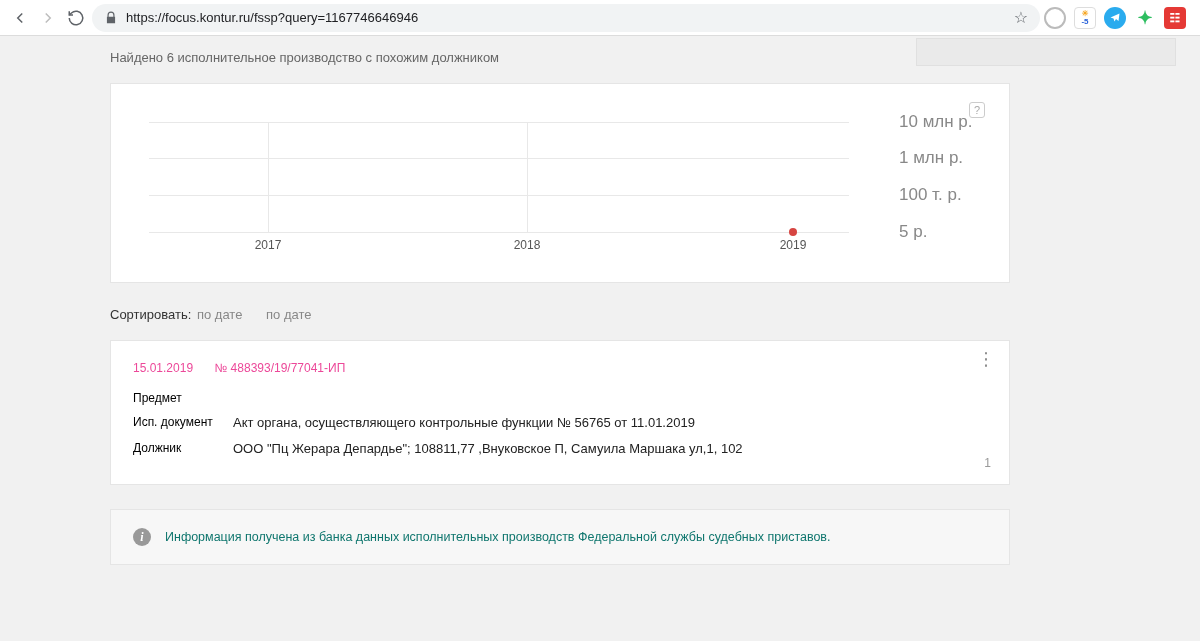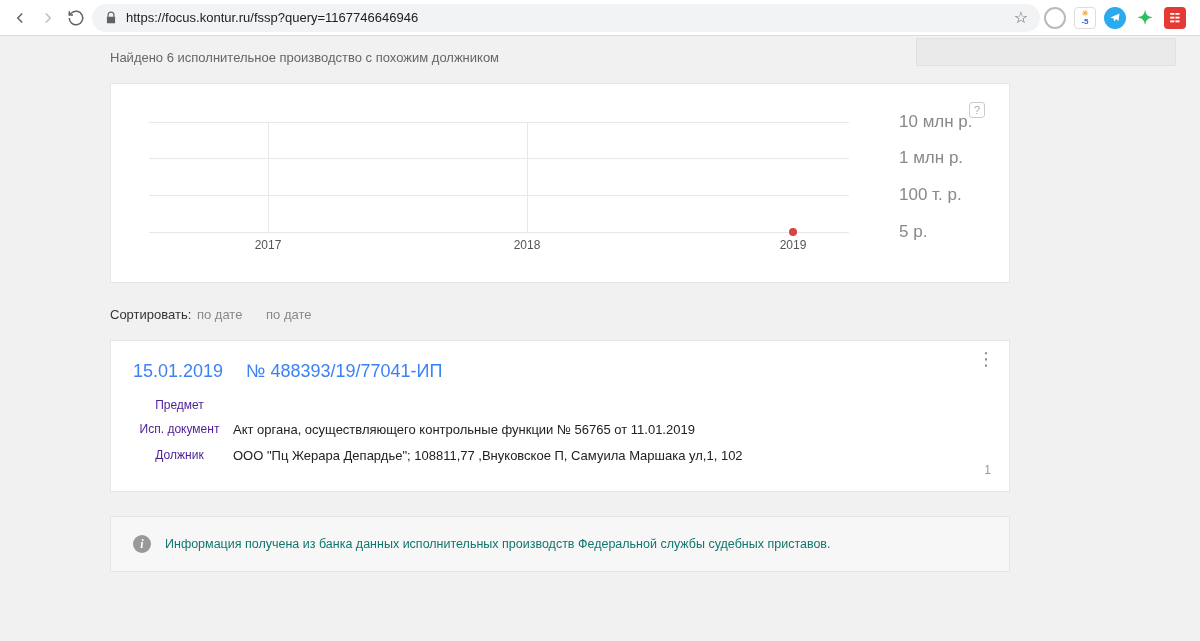--- a/index.html
+++ b/index.html
@@ -31,24 +31,24 @@
 .xlab { position:absolute; transform:translateX(-50%); }
 .datapoint { position:absolute; width:8px; height:8px; background:#d64541; border-radius:50%; }
 
 .sort-row { margin:0 0 18px 0; font-size:13px; }
 .sort-row .lab { color:#333; margin-right:2px; }
 .sort-row .opt { color:#888; margin-right:20px; cursor:pointer; }
 
 .result-card { padding:20px 22px; position:relative; }
 .dots { position:absolute; top:16px; right:14px; color:#888; font-size:18px; cursor:pointer; line-height:4px; letter-spacing:0; }
 .rnum { position:absolute; bottom:14px; right:18px; color:#999; font-size:12px; }
-.hdr { font-size:18px; color:#3b82f6; margin-bottom:14px; }
+.hdr { font-size:12px; color:#ec4899; margin-bottom:14px; }
 .hdr .date { margin-right:18px; }
 .row { display:flex; margin-bottom:6px; font-size:13px; line-height:1.5; }
-.row .k { width:100px; text-align:center; color:#4c1d95; font-size:12px; padding-right:7px; flex-shrink:0; }
+.row .k { width:100px; text-align:left; color:#000000; font-size:12px; padding-right:7px; flex-shrink:0; }
 .row .v { color:#222; }
 
 .info-card { background:#f7f7f7; border:1px solid #e5e5e5; padding:18px 22px; display:flex; align-items:center; gap:14px; margin-top:20px; }
 .info-icon { width:18px; height:18px; border-radius:50%; background:#999; color:#fff; text-align:center; line-height:18px; font-weight:bold; font-size:12px; font-style:italic; font-family:Georgia,serif; flex-shrink:0; }
 .info-text { color:#0f766e; font-size:12.5px; }
 
 .topright-box { position:absolute; top:38px; right:24px; width:260px; height:28px; background:#eaeaea; border:1px solid #e0e0e0; }
 </style>
 </head>
 <body>

